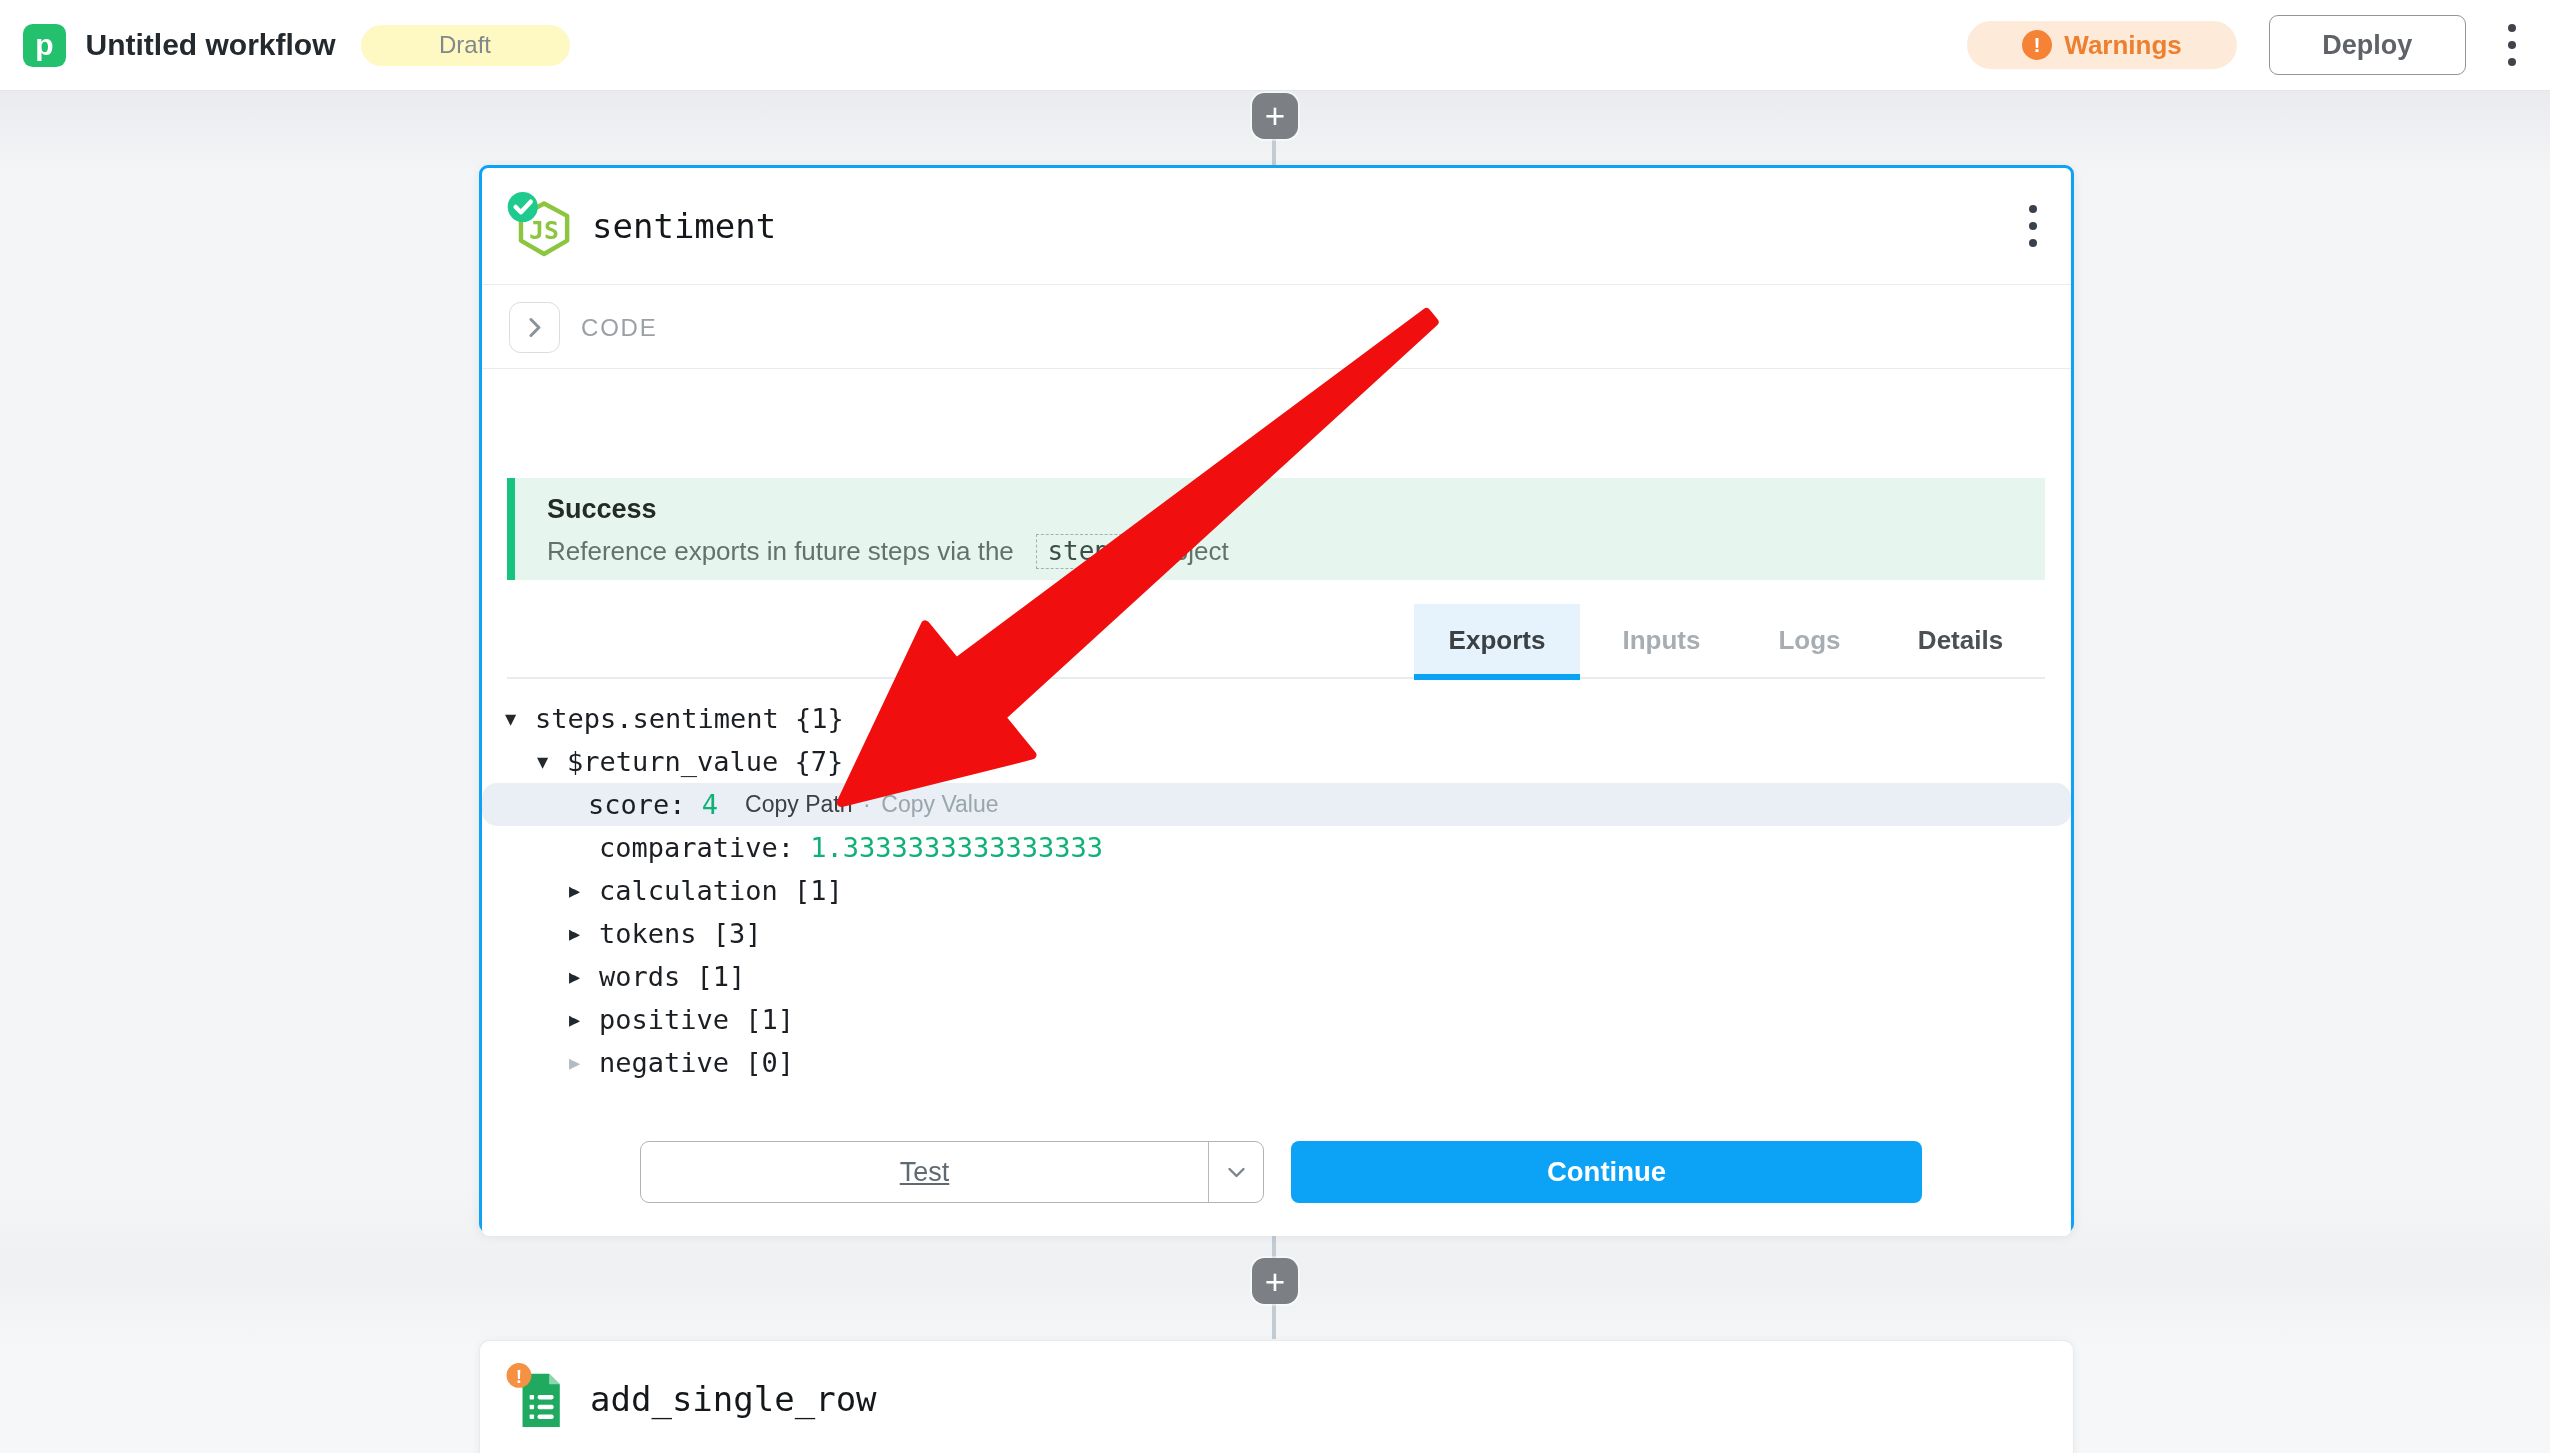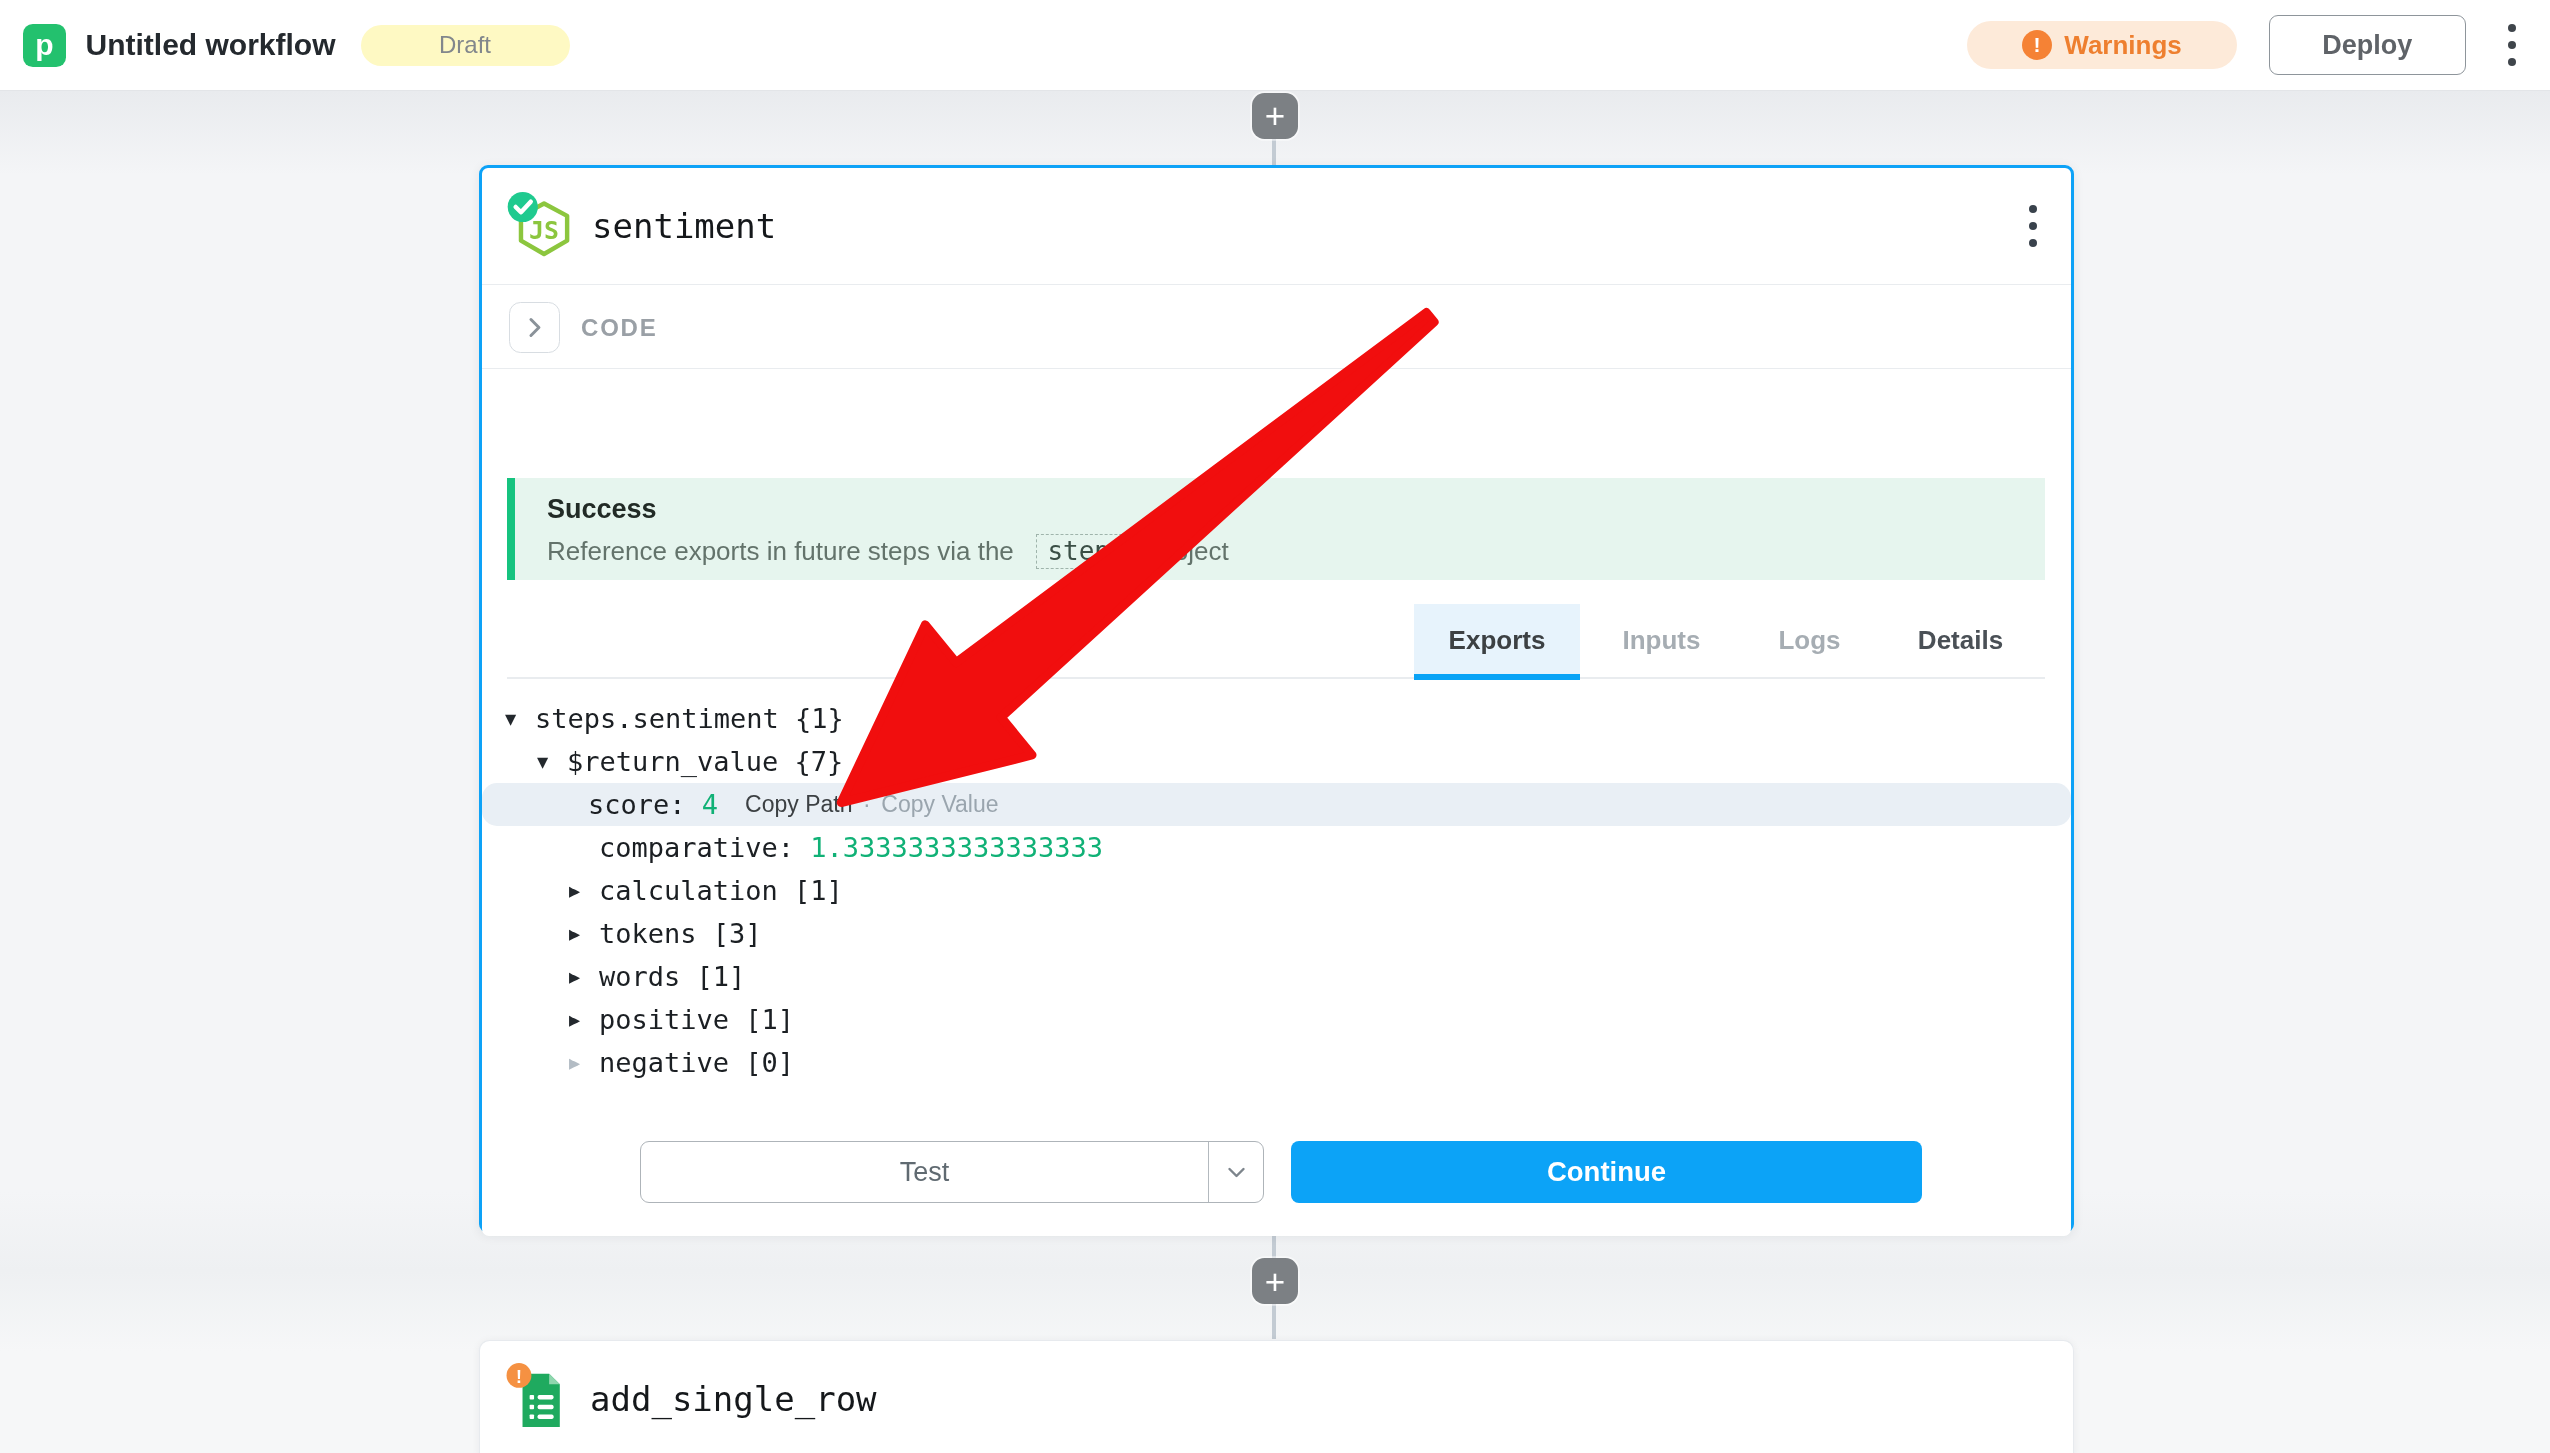--- a/index.html
+++ b/index.html
@@ -40,21 +40,21 @@
   .n-header { position:absolute; left:0; top:0; width:100%; height:117px; display:flex; align-items:center;
               padding:0 23px; border-bottom:1.8px solid #e9ecef; }
   .n-title { margin-left:16px; font-family:"DejaVu Sans Mono", monospace; font-size:34px; color:#15181b; }
   .n-kebab { margin-left:auto; }
   .n-kebab i { background:#39424c; }
   .sec-row { position:absolute; left:0; width:100%; display:flex; align-items:center; padding:0 27px; }
   .sec-code { top:119px; height:82px; border-bottom:1.8px solid #e9ecef; background:#fff; }
   .sec-results { top:202px; height:78px; background:#f4f7f9; border-bottom:1.8px solid #edf0f2; }
   .sec-toggle { width:51px; height:51px; border-radius:11.5px; border:1.8px solid #d8dde2; background:#fff;
                 display:flex; align-items:center; justify-content:center; }
-  .sec-label { margin-left:21px; font-size:24px; font-weight:700; color:#9aa0a6; letter-spacing:1.8px; }
+  .sec-label { margin-left:21px; font-size:24px; font-weight:400; color:#9aa0a6; letter-spacing:1.8px; }
   .pin-btn { margin-left:auto; }
 
   
   .n-content { position:absolute; left:0; top:282px; width:100%; height:786px; background:#fff;
                border-radius:0 0 7px 7px; }
   .banner { position:absolute; left:25px; top:27.5px; width:1538px; height:102px; background:#e6f5ee;
             border-left:8px solid #16c37f; padding:16px 0 0 32px; }
   .banner-title { font-size:27px; font-weight:700; color:#222b26; }
   .banner-msg { margin-top:9px; font-size:26px; color:#63736b; display:flex; align-items:center; gap:22px; }
   .code-token { font-family:"DejaVu Sans Mono", monospace; font-size:26px; color:#3b4f46;
@@ -74,21 +74,21 @@
   .tree-row.selected { background:#e9eff5; }
   .caret { display:inline-block; width:30px; font-size:18.6px; color:#23282d; }
   .caret.muted { color:#b3bcc4; }
   .tval { color:#10b176; }
   .row-actions { margin-left:27px; font-family:"Liberation Sans", sans-serif; font-size:23px; color:#9aa5ae;
                  display:flex; gap:10.6px; align-items:center; }
   .copy-path { color:#3c4043; }
 
   .test-btn { position:absolute; left:158px; top:691px; width:624px; height:62px; background:#fff;
               border:1.8px solid #aeb4b9; border-radius:9px; display:flex; overflow:hidden; }
-  .test-main { flex:1; display:flex; align-items:center; justify-content:center; font-size:27px; color:#606a71; }
+  .test-main { flex:1; display:flex; align-items:center; justify-content:center; font-size:27px; color:#606a71;text-decoration:underline; }
   .test-caret { width:55px; border-left:1.8px solid #b3b9be; display:flex; align-items:center; justify-content:center; }
   .continue-btn { position:absolute; left:809px; top:691px; width:631px; height:62px; background:#0ca3f7;
                   border:none; border-radius:8px; color:#fff; font-size:27.5px; font-weight:700;
                   display:flex; align-items:center; justify-content:center; }
 
   
   .node-card2 { position:absolute; left:479px; top:1249px; width:1595px; height:116px; background:#fff;
                 border:1.8px solid #e7eaee; border-bottom:none; border-radius:10.6px 10.6px 0 0;
                 box-shadow:0 1.8px 9px rgba(25,35,45,.06); z-index:4; display:flex; align-items:center; padding:0 23px; }
 

